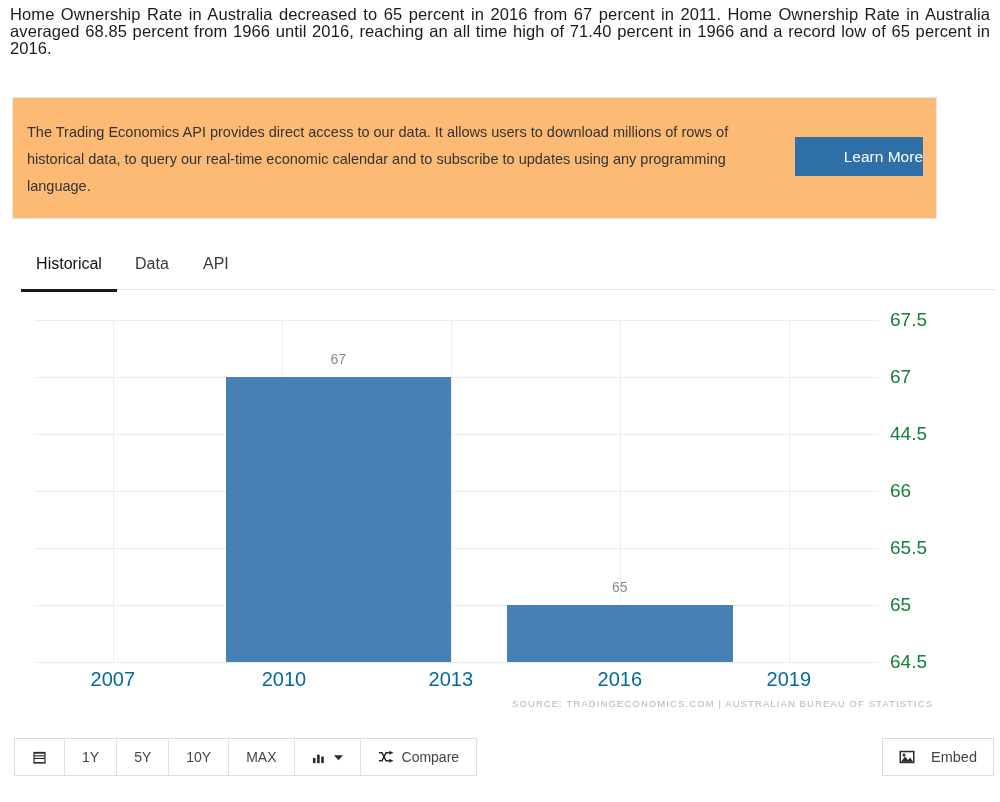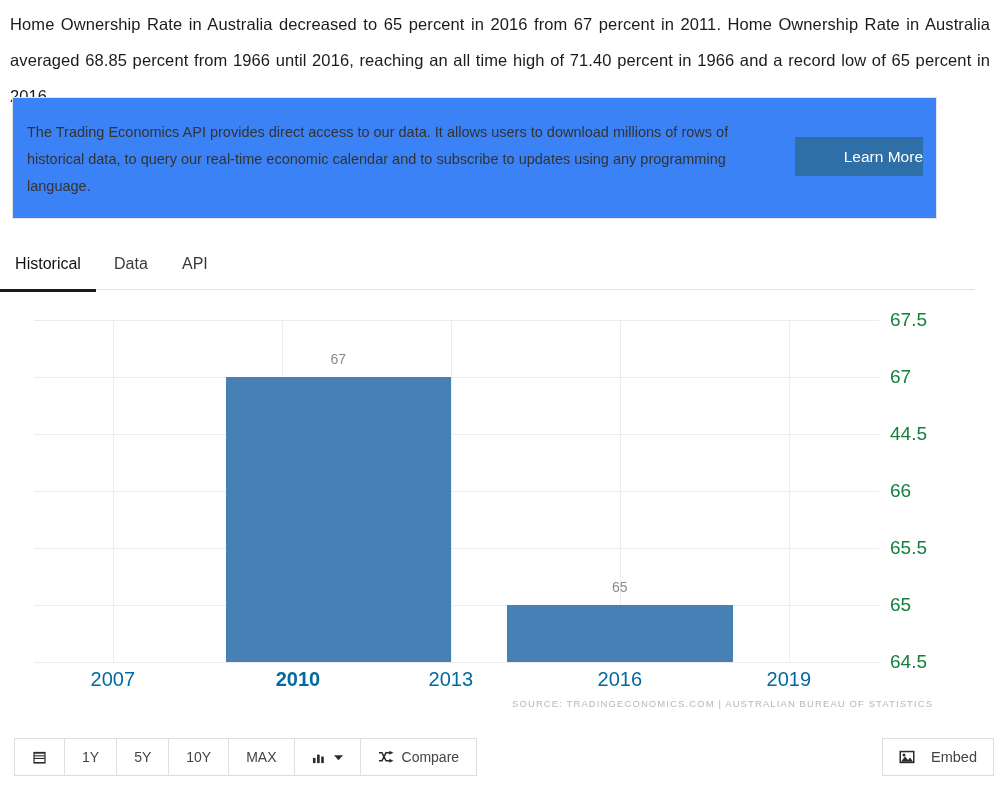--- a/index.html
+++ b/index.html
@@ -16,35 +16,35 @@
     position: relative;
   }
 
   
   #intro {
     position: absolute;
     left: 10px;
     top: 6px;
     width: 980px;
     font-size: 16.5px;
-    line-height: 36px;
+    line-height: 17px;
     color: #1b1b1b;
     text-align: justify;
     text-justify: inter-word;
     letter-spacing: 0.1px;
   }
 
   
   #promo {
     position: absolute;
     left: 12px;
     top: 97px;
     width: 925px;
     height: 122px;
-    background: #3b82f6;
+    background: #fdba74;
     border: 1px solid #e4e4e4;
     box-sizing: border-box;
   }
   #promo-text {
     position: absolute;
     left: 14px;
     top: 21px;
     width: 757px;
     font-size: 14.5px;
     line-height: 27px;
@@ -63,21 +63,21 @@
     font-size: 15.5px;
     line-height: 39px;
     text-align: right;
     cursor: pointer;
     padding: 0;
   }
 
   
   #tabs {
     position: absolute;
-    left: 0;
+    left: 21px;
     top: 246px;
     width: 975px;
     height: 44px;
     border-bottom: 1px solid #e2e2e2;
     box-sizing: border-box;
   }
   .tab {
     position: absolute;
     top: 0;
     height: 43px;
@@ -247,21 +247,21 @@
   <div id="axis-x"></div>
   <div id="source">SOURCE: TRADINGECONOMICS.COM | AUSTRALIAN BUREAU OF STATISTICS</div>
 <div class="ytick" style="top: 28px;">67.5</div>
     <div class="ytick" style="top: 85px;">67</div>
     <div class="ytick" style="top: 142px;">44.5</div>
     <div class="ytick" style="top: 199px;">66</div>
     <div class="ytick" style="top: 256px;">65.5</div>
     <div class="ytick" style="top: 313px;">65</div>
     <div class="ytick" style="top: 370px;">64.5</div>
     <div class="xtick" style="left: 100.867px;">2007</div>
-    <div class="xtick" style="left: 286px; font-weight: bold;">2010</div>
+    <div class="xtick" style="left: 272px;">2010</div>
     <div class="xtick" style="left: 438.867px;">2013</div>
     <div class="xtick" style="left: 607.867px;">2016</div>
     <div class="xtick" style="left: 776.867px;">2019</div>
   </div>
 
 <div id="toolbar-left">
   <div class="tb-btn">
     <span class="ico">
       <svg width="15" height="15" viewBox="0 0 16 16">
         <rect x="1.5" y="2" width="13" height="12.5" fill="#2b2b2b"></rect>

